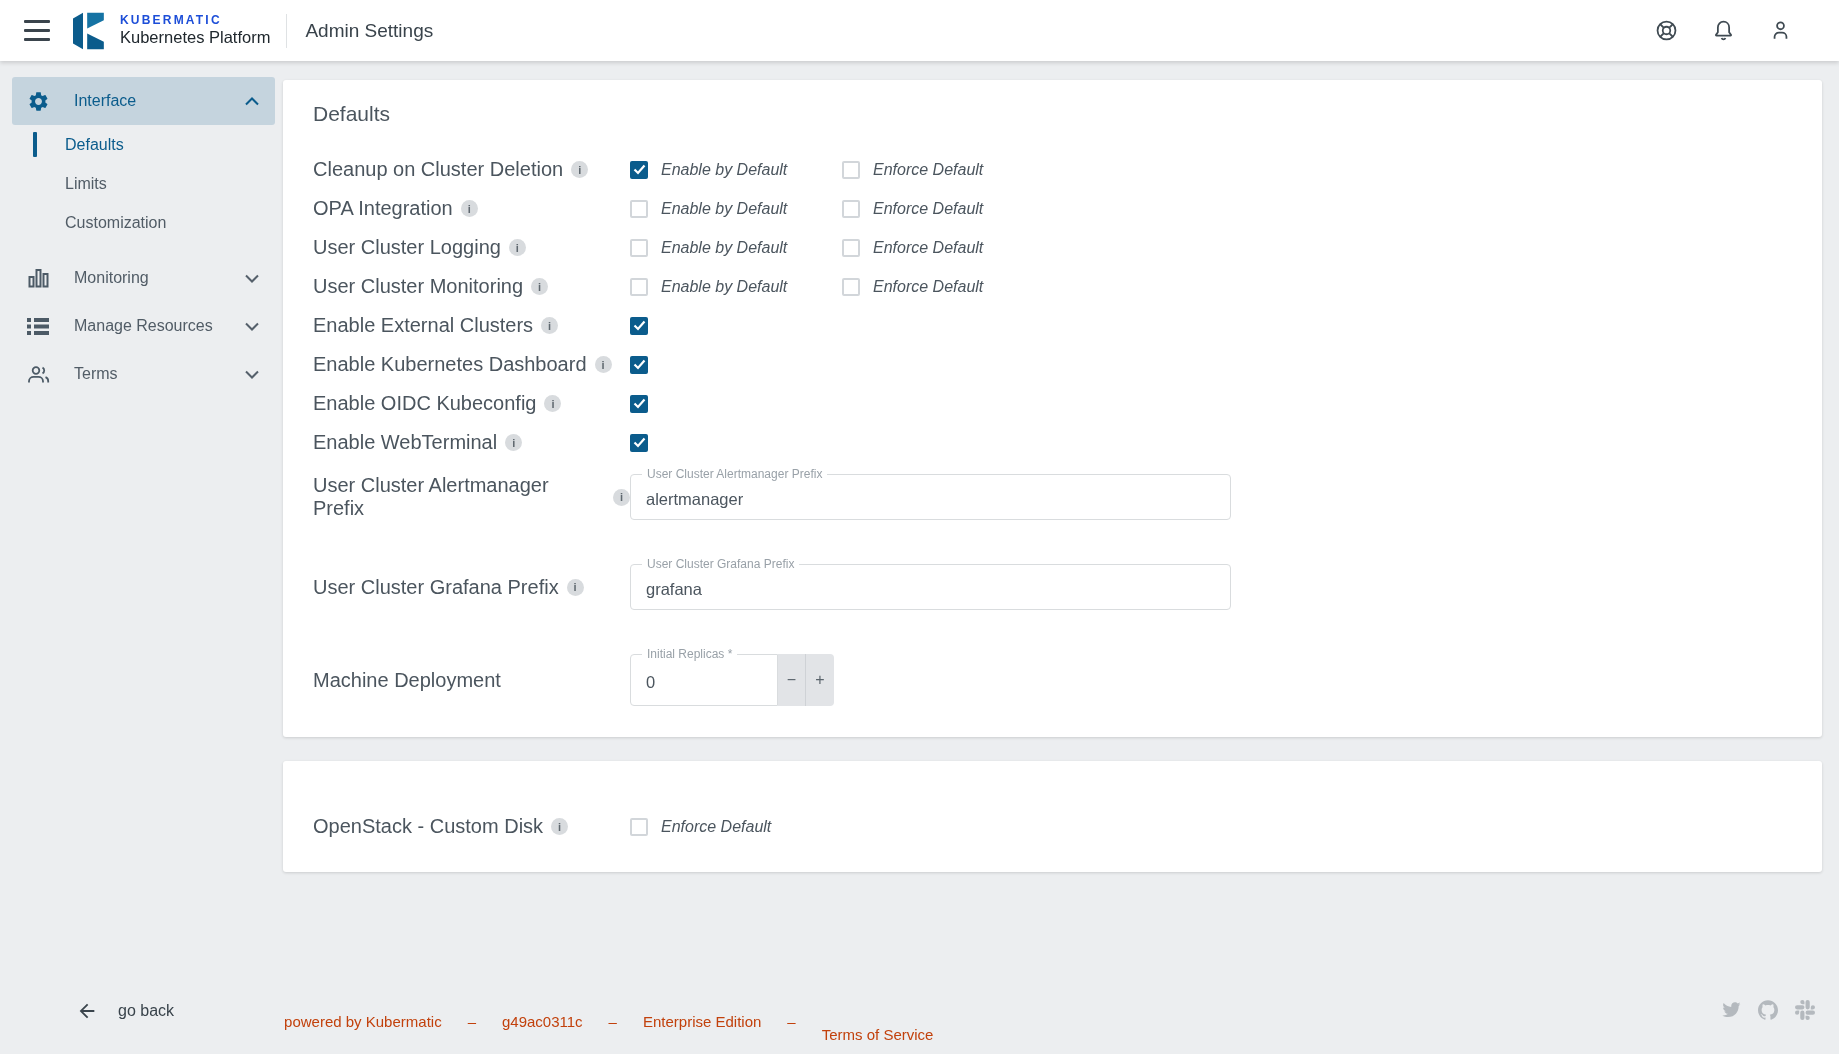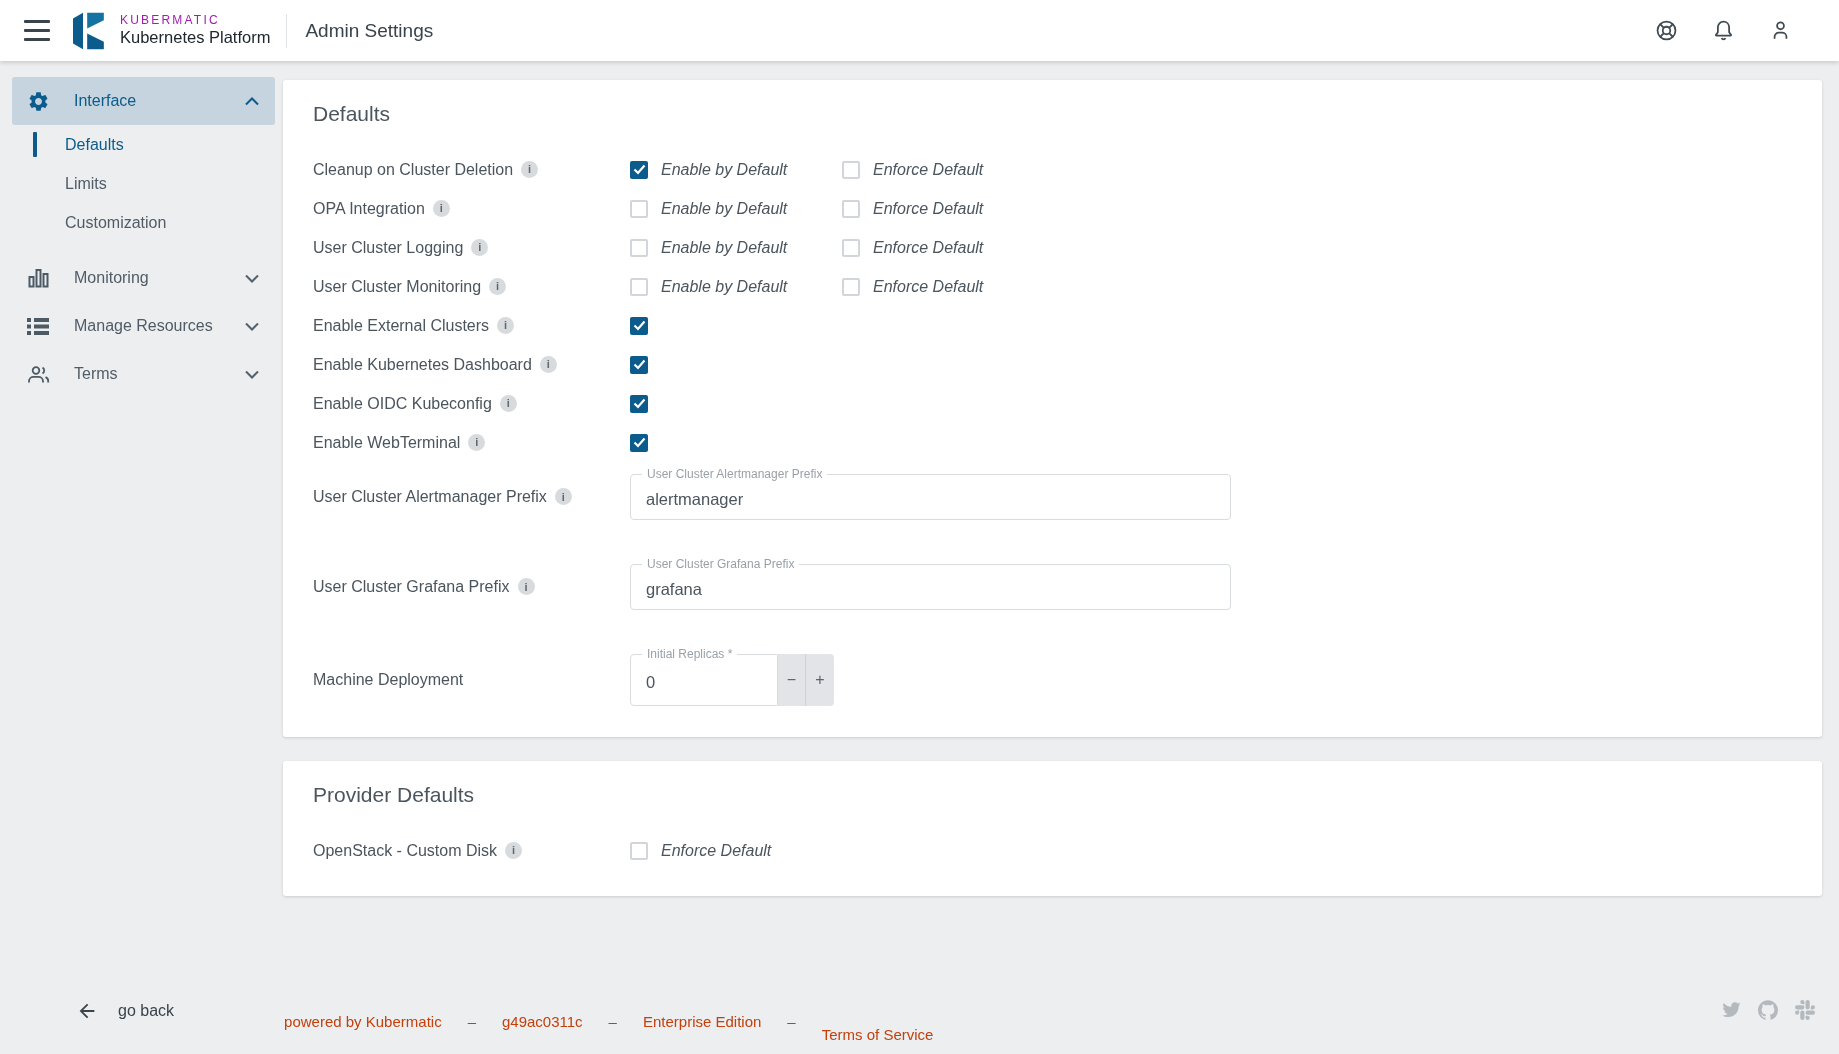--- a/index.html
+++ b/index.html
@@ -7,21 +7,21 @@
   body { font-family:"Liberation Sans", sans-serif; background:#eceef0; color:#4b555e; position:relative; }
 
   
   .header { position:absolute; top:0; left:0; width:100%; height:61px; background:#ffffff;
             box-shadow:0 2px 4px rgba(0,0,0,.14); display:flex; align-items:center; z-index:20; }
   .burger { width:46px; height:40px; margin-left:14px; display:flex; flex-direction:column;
             justify-content:center; gap:6px; align-items:center; cursor:pointer; background:none; border:none; }
   .burger span { display:block; width:26px; height:3px; background:#3a444c; border-radius:1px; }
   .brand { display:flex; align-items:center; margin-left:8px; cursor:pointer; }
   .brand-text { margin-left:12px; line-height:1.15; }
-  .brand-name { font-size:12px; font-weight:normal; letter-spacing:2.2px; color:#a21caf; }
+  .brand-name { font-size:12px; font-weight:bold; letter-spacing:2.2px; color:#1d4ed8; }
   .brand-sub { font-size:16.5px; color:#20282e; }
   .hdr-divider { width:1px; height:34px; background:#dfe2e4; margin:0 18px 0 16px; }
   .page-title { font-size:19px; color:#39434b; }
   .hdr-icons { margin-left:auto; display:flex; align-items:center; gap:31px; padding-right:46px; }
   .hicon { width:26px; height:26px; display:flex; align-items:center; justify-content:center; cursor:pointer; }
 
   
   .sidebar { position:absolute; top:61px; left:2px; width:283px; padding-top:16px; }
   .side-section { height:48px; margin:0 10px; border-radius:3px; display:flex; align-items:center;
                   cursor:pointer; color:#515c66; }
@@ -36,21 +36,21 @@
   .subitem.active .sub-label { color:#0b5c8c; }
   .side-gap { height:12px; }
 
   
   .main { position:absolute; left:283px; top:61px; right:17px; }
   .card { background:#ffffff; border-radius:3px; box-shadow:0 1px 3px rgba(0,0,0,.14); padding:22px 30px 31px 30px; }
   .card.first { margin-top:19px; }
   .card.second { margin-top:24px; padding-bottom:26px; }
   .card-title { font-size:21px; color:#4b555e; margin-bottom:24px; font-weight:normal; }
   .frow { display:grid; grid-template-columns:317px 212px auto; align-items:center; height:39px; }
-  .flabel { font-size:16px; color:#4b555e; display:flex; align-items:flex-start; }
+  .flabel { font-size:20px; color:#4b555e; display:flex; align-items:center; }
   .info { width:17px; height:17px; border-radius:50%; background:#d8dbde; color:#5f686f; font-size:11px;
           font-weight:bold; display:inline-flex; align-items:center; justify-content:center; margin-left:8px; cursor:pointer; }
   .info::after { content:"i"; }
   .cbg { display:flex; align-items:center; gap:13px; cursor:pointer; }
   .cb { width:18px; height:18px; border-radius:2px; flex:0 0 18px; }
   .cb.off { background:#fff; border:2px solid #d2d6da; }
   .cb.on { background:#0b5c8c; display:flex; align-items:center; justify-content:center; }
   .cbg span.cbl { font-size:16px; color:#4b555e;font-style:italic; }
 
   .field-row { display:grid; grid-template-columns:317px auto; align-items:center; }
@@ -369,21 +369,20 @@
         </div>
         <div class="step-btns">
           <button class="step-btn minus">−</button>
           <button class="step-btn">+</button>
         </div>
       </div>
     </div>
   </div>
 
   <div class="card second">
-    <h2 class="card-title">Provider Defaults</h2>
     <div class="frow" style="margin-top:24px;">
       <div class="flabel">
           <span>OpenStack - Custom Disk</span>
           <span class="info"></span>
         </div>
       <label class="cbg">
         <span class="cb off"></span>
         <span class="cbl">Enforce Default</span>
       </label>
       <span></span>

